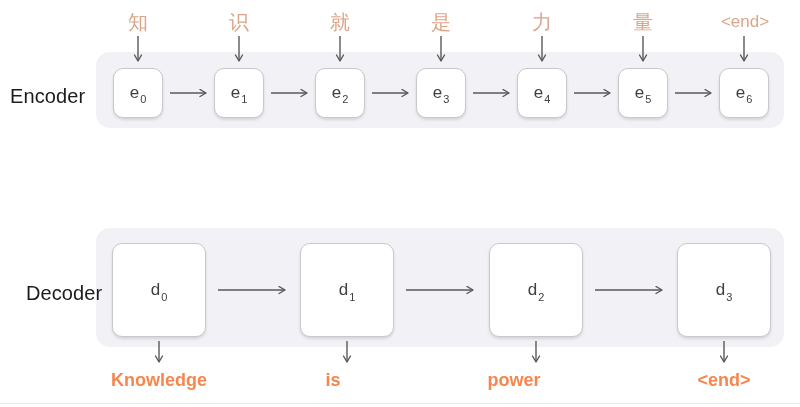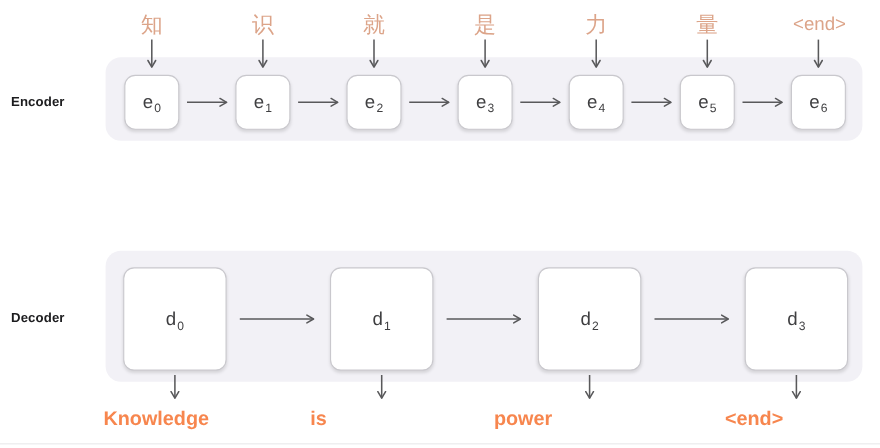--- a/index.html
+++ b/index.html
@@ -20,27 +20,27 @@
     background: #f2f1f6;
     border-radius: 14px;
   }
   .encoder-panel { top: 52px; height: 76px; }
   .decoder-panel { top: 228px; height: 119px; }
 
   .row-label {
     position: absolute;
     left: 10px;
     width: 80px;
-    font-size: 12px;
-    font-weight: bold;
+    font-size: 20px;
+    font-weight: normal;
     color: #1c1c1e;
     letter-spacing: 0.1px;
   }
   .encoder-label { top: 85px; }
-  .decoder-label { top: 282px; }
+  .decoder-label { top: 282px; margin-left: 16px; }
 
   .cell {
     position: absolute;
     background: #ffffff;
     border: 1px solid #c9c8cd;
     border-radius: 10px;
     box-shadow: 0 2px 3px rgba(0,0,0,0.12);
     display: flex;
     align-items: center;
     justify-content: center;
@@ -66,21 +66,21 @@
     text-align: center;
     font-size: 20px;
     color: #dca489;
   }
   .input-label.end-token { font-size: 17px; top: 12px; }
 
   .output-label {
     position: absolute;
     top: 370px;
     width: 130px;
-    text-align: left;
+    text-align: center;
     font-size: 18px;
     font-weight: bold;
     color: #f7864e;
   }
 
   .arrow-overlay {
     position: absolute;
     left: 0; top: 0;
     pointer-events: none;
   }
@@ -153,21 +153,21 @@
   <div class="cell dec-cell" style="left:489px">
       <span>d</span>
       <span class="sub">2</span>
     </div>
   <div class="cell dec-cell" style="left:677px">
       <span>d</span>
       <span class="sub">3</span>
     </div>
 
   <div class="output-label" style="left:94px">Knowledge</div>
-  <div class="output-label" style="left:282px">is</div>
+  <div class="output-label" style="left:268px">is</div>
   <div class="output-label" style="left:449px">power</div>
   <div class="output-label" style="left:659px">&lt;end&gt;</div>
 
   <svg class="arrow-overlay" width="800" height="407" viewBox="0 0 800 407">
     <defs>
       <marker id="ah" markerWidth="10" markerHeight="10" refX="7" refY="4.5" orient="auto" markerUnits="userSpaceOnUse">
         <path d="M1,1 L7,4.5 L1,8" fill="none" stroke="#59595b" stroke-width="1.4" stroke-linecap="round" stroke-linejoin="round"></path>
       </marker>
     </defs>
 

